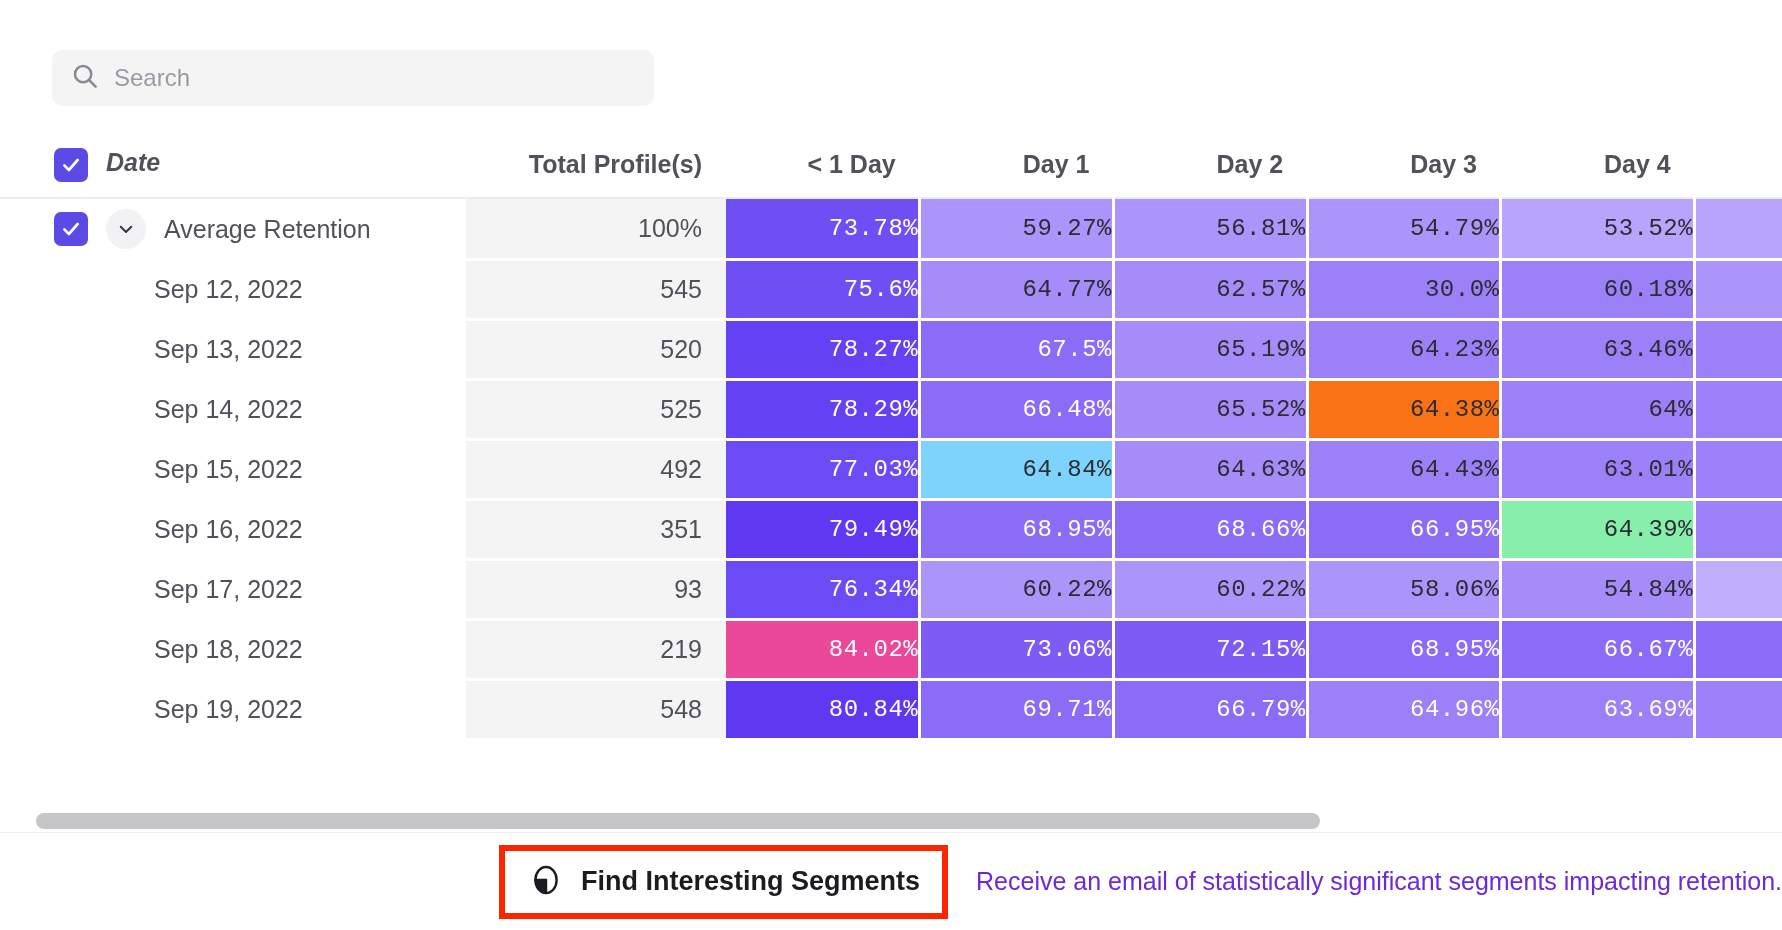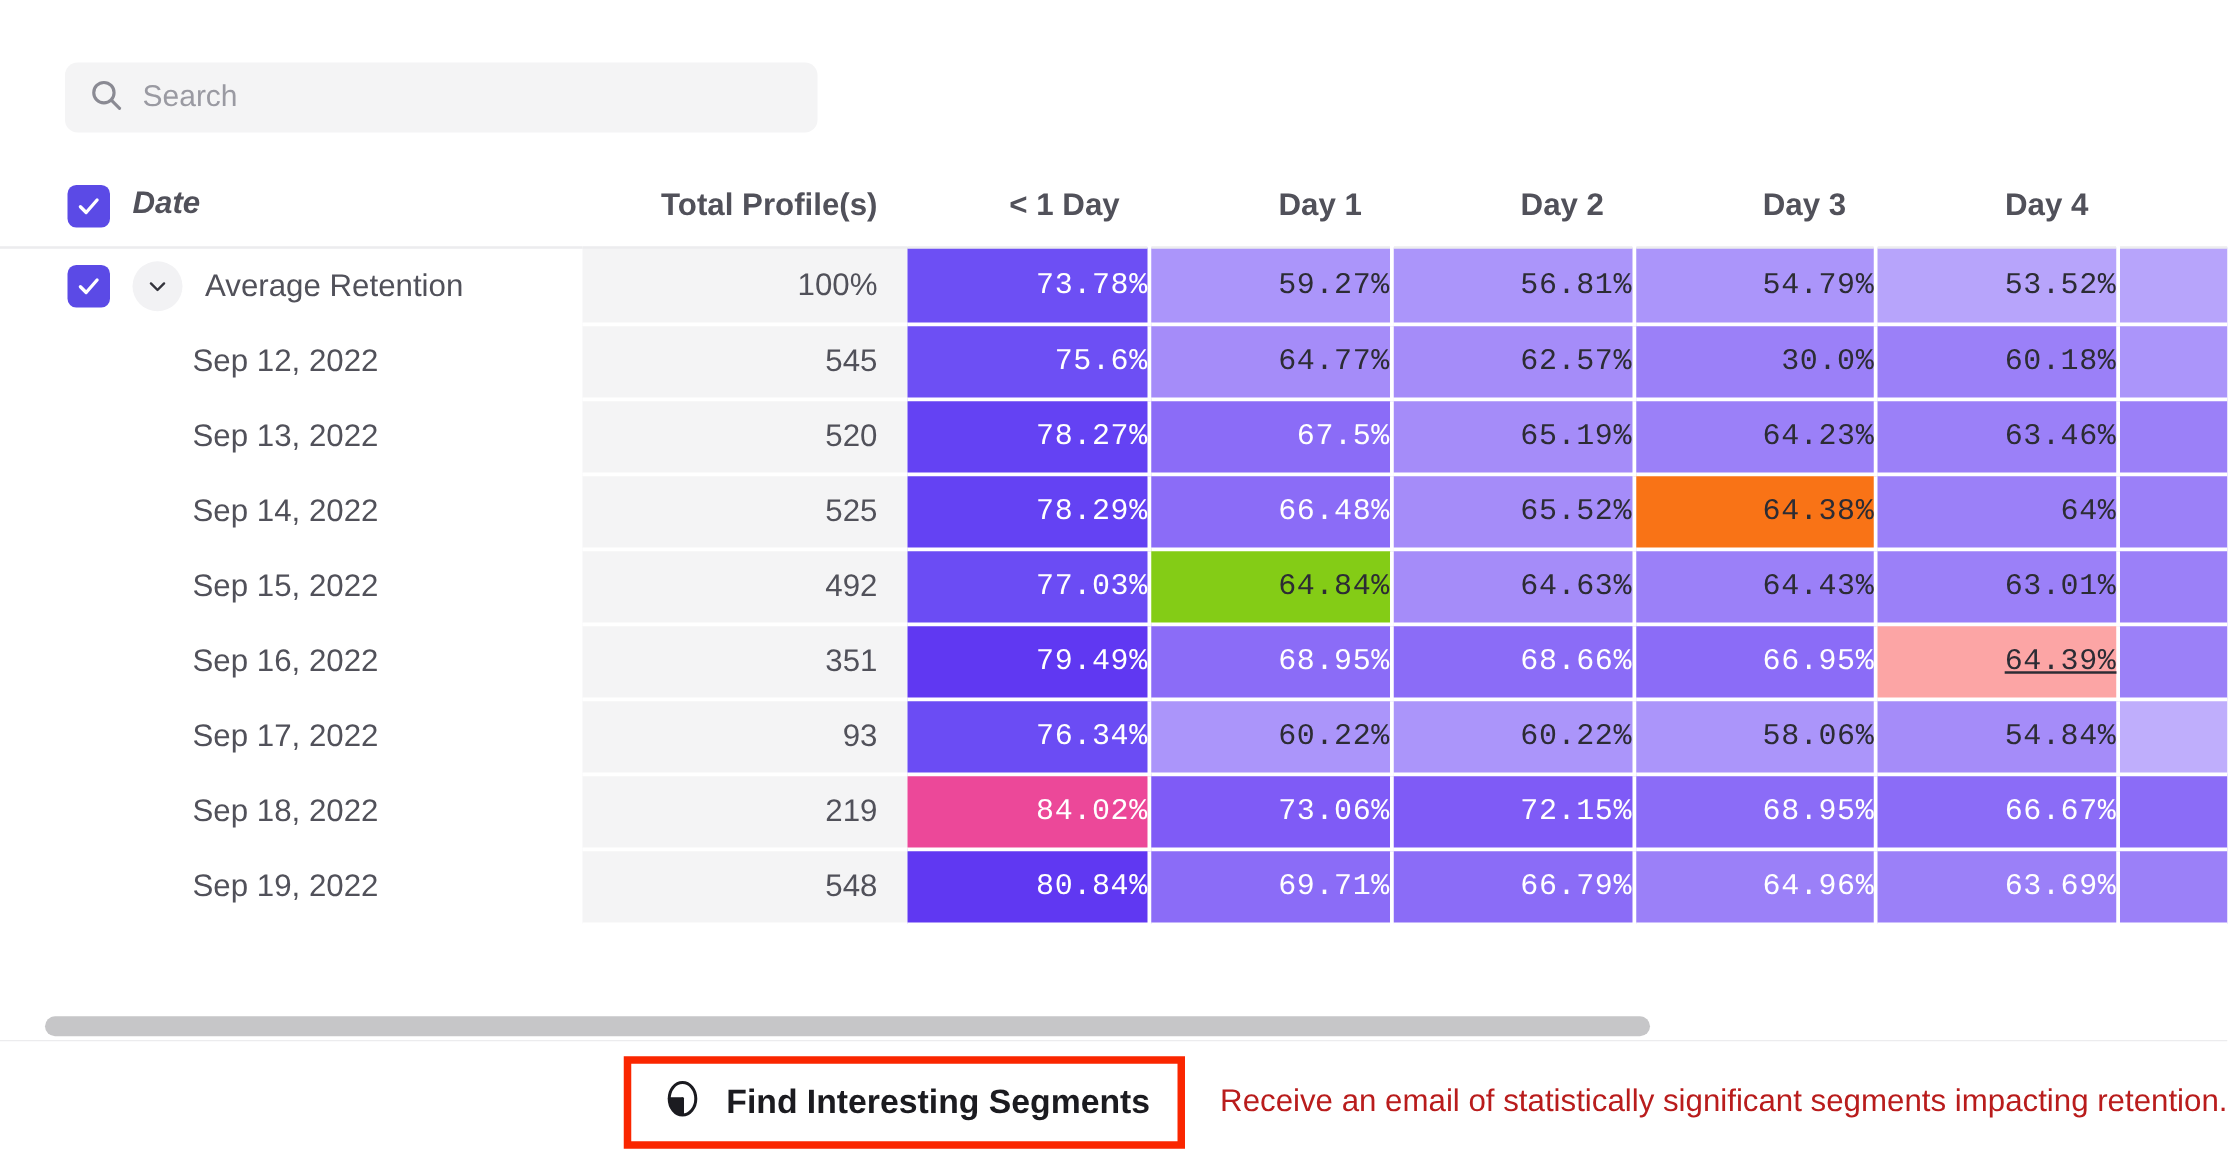--- a/index.html
+++ b/index.html
@@ -209,21 +209,21 @@
   }
   .find-label {
     font-size: 27px;
     font-weight: 700;
     color: #1b1b20;
     white-space: nowrap;
   }
   .banner-desc {
     margin-left: 28px;
     font-size: 25px;
-    color: #b91c1c;
+    color: #6d28d9;
     white-space: nowrap;
   }
   .segment-icon { display: block; flex: 0 0 auto; }
 </style>
 </head>
 <body>
 
 <div id="app">
 
   <div class="search-wrap">
@@ -337,38 +337,38 @@
             <td class="d-cell dark-text" style="background: rgb(155, 128, 248);">63.24%</td>
           </tr>
           <tr>
             <td class="d-date">
               <div class="date-inner plain">
                 <span class="label">Sep 15, 2022</span>
               </div>
             </td>
             <td class="d-total">492</td>
             <td class="d-cell light-text" style="background: rgb(107, 76, 244);">77.03%</td>
-            <td class="d-cell dark-text" style="background: #84cc16;">64.84%</td>
+            <td class="d-cell dark-text" style="background: #7dd3fc;">64.84%</td>
             <td class="d-cell dark-text" style="background: rgb(165, 140, 249);">64.63%</td>
             <td class="d-cell dark-text" style="background: rgb(155, 128, 248);">64.43%</td>
             <td class="d-cell dark-text" style="background: rgb(155, 128, 248);">63.01%</td>
             <td class="d-cell dark-text" style="background: rgb(155, 128, 248);">62.6%</td>
           </tr>
           <tr>
             <td class="d-date">
               <div class="date-inner plain">
                 <span class="label">Sep 16, 2022</span>
               </div>
             </td>
             <td class="d-total">351</td>
             <td class="d-cell light-text" style="background: rgb(96, 56, 242);">79.49%</td>
             <td class="d-cell light-text" style="background: rgb(139, 108, 247);">68.95%</td>
             <td class="d-cell light-text" style="background: rgb(139, 108, 247);">68.66%</td>
             <td class="d-cell light-text" style="background: rgb(139, 108, 247);">66.95%</td>
-            <td class="d-cell dark-text" style="background: #fca5a5; text-decoration: underline;">64.39%</td>
+            <td class="d-cell dark-text" style="background: #86efac;">64.39%</td>
             <td class="d-cell dark-text" style="background: rgb(155, 128, 248);">63.25%</td>
           </tr>
           <tr>
             <td class="d-date">
               <div class="date-inner plain">
                 <span class="label">Sep 17, 2022</span>
               </div>
             </td>
             <td class="d-total">93</td>
             <td class="d-cell light-text" style="background: rgb(107, 76, 244);">76.34%</td>

